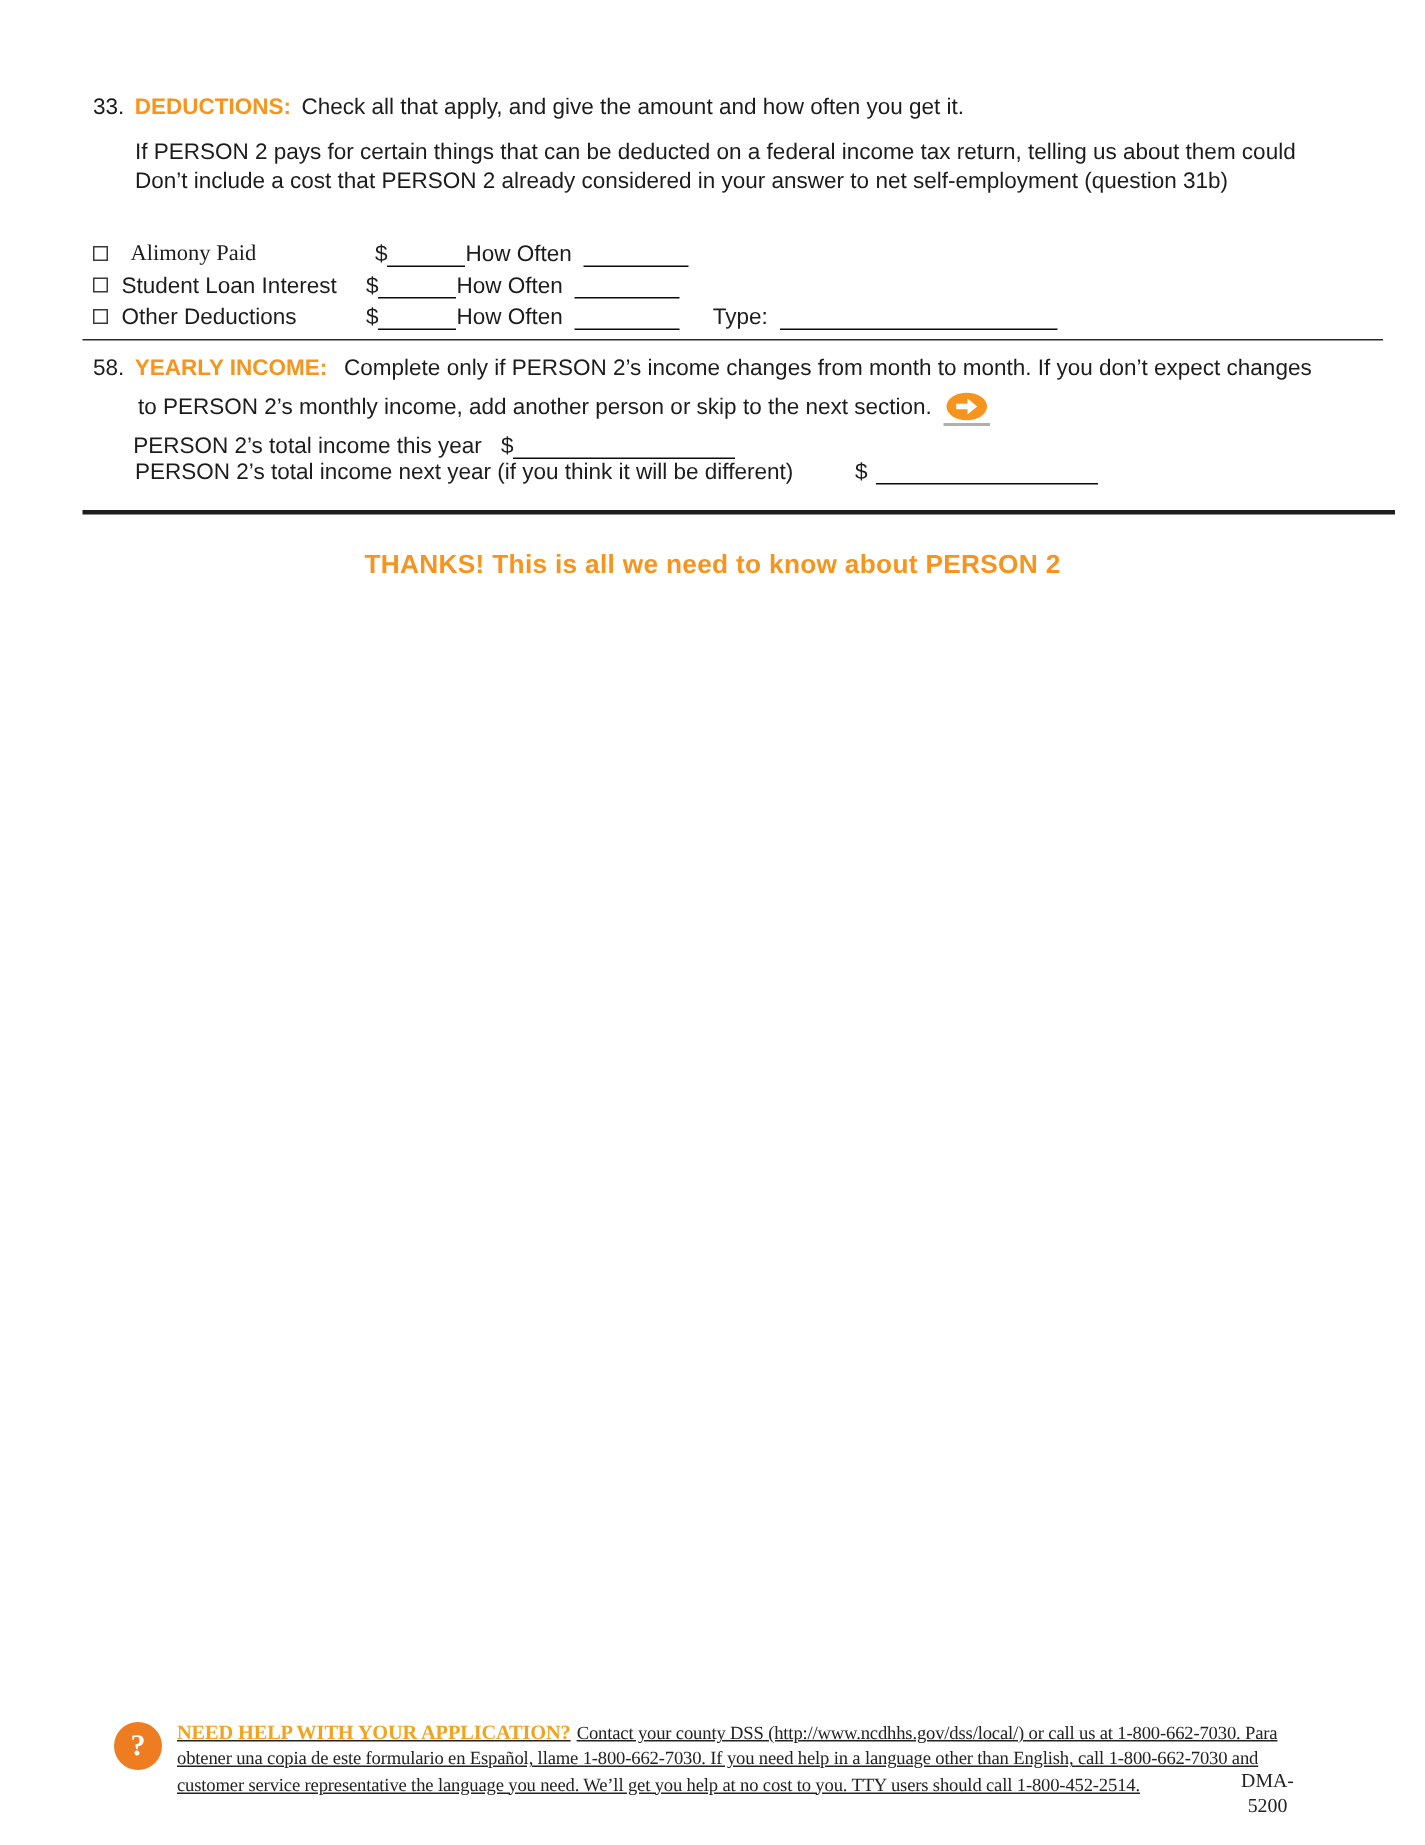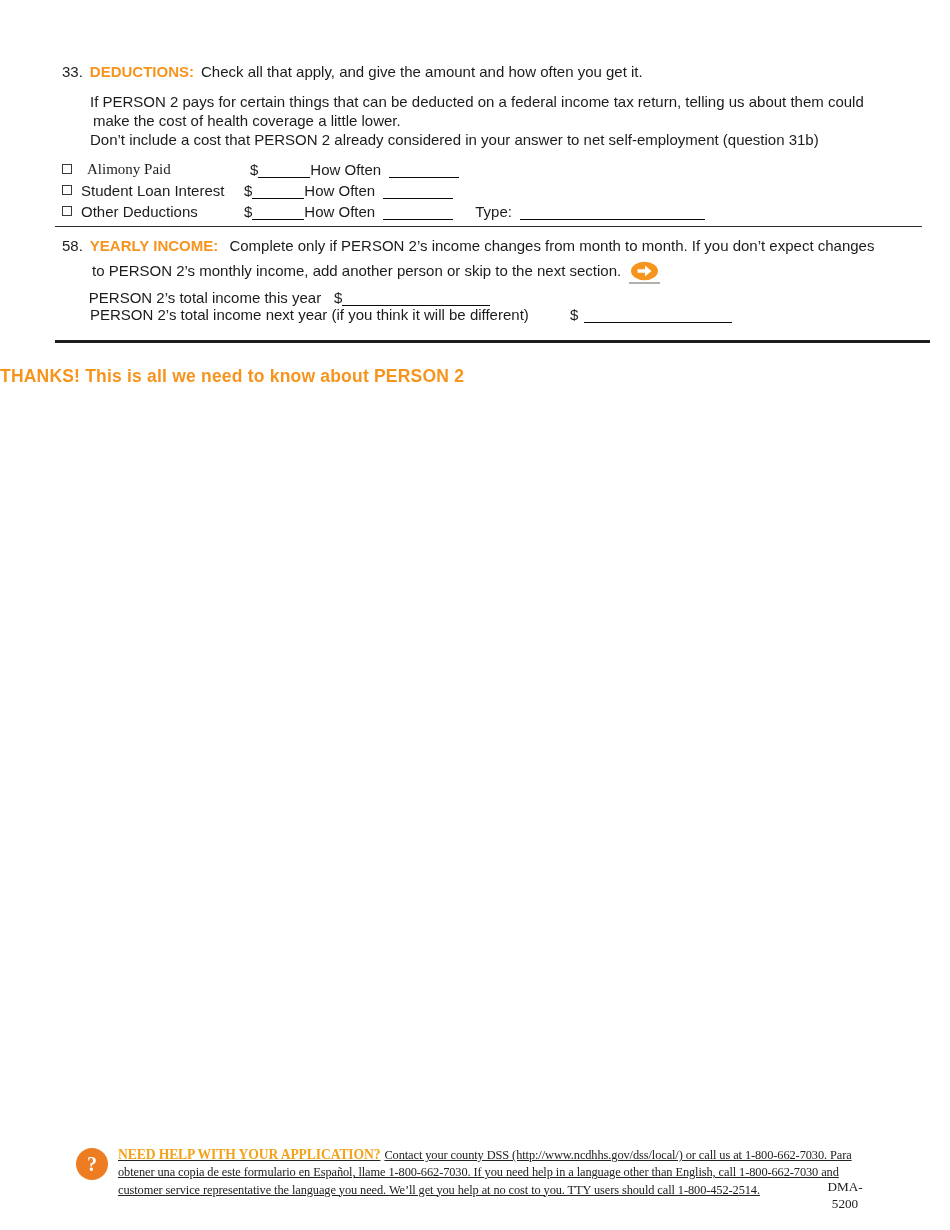--- a/index.html
+++ b/index.html
@@ -47,21 +47,21 @@
   .inc-label-2{display:inline-block;width:480px;flex:0 0 auto;}
   .inc-blank{width:148px;}
   .ml6{margin-left:6px;}
 
   .arrow-wrap{
     display:inline-block;border-bottom:2px solid #b0b0b0;
     padding:0 1px 1px 1px;margin-left:8px;vertical-align:-5px;line-height:0;
   }
 
   .thanks{
-    left:0;width:100%;text-align:left;
+    left:0;width:100%;text-align:center;
     font-size:17.5px;font-weight:bold;color:#F7941E;
     letter-spacing:0.2px;
   }
 
   
   .help-circle{
     left:76px;top:1148px;width:32px;height:32px;border-radius:50%;
     background:#EE7D22;color:#ffffff;
     font-family:"Liberation Serif", serif;font-weight:bold;font-size:20px;
     display:flex;align-items:center;justify-content:center;
@@ -84,21 +84,20 @@
 <body>
 
 <div class="page">
 
   <div class="abs" style="top:63px;left:62px;">
     <span class="qnum">33.</span><span class="orange qtitle">DEDUCTIONS:</span><span>Check all that apply, and give the amount and how often you get it.</span>
   </div>
 
   <div class="abs note" style="top:92px;left:90px;">
     <div>If PERSON 2 pays for certain things that can be deducted on a federal income tax return, telling us about them could</div>
-    <div class="indent-sm">make the cost of health coverage a little lower.</div>
     <div>Don’t include a cost that PERSON 2 already considered in your answer to net self-employment (question 31b)</div>
   </div>
 
   <div class="abs" style="top:157px;left:62px;">
 
     <div class="ded-row">
       <span class="checkbox"></span>
       <span class="ded-label pad-left">Alimony Paid</span>
       <span class="dollar">$</span>
       <span class="blank amount-blank"></span>

